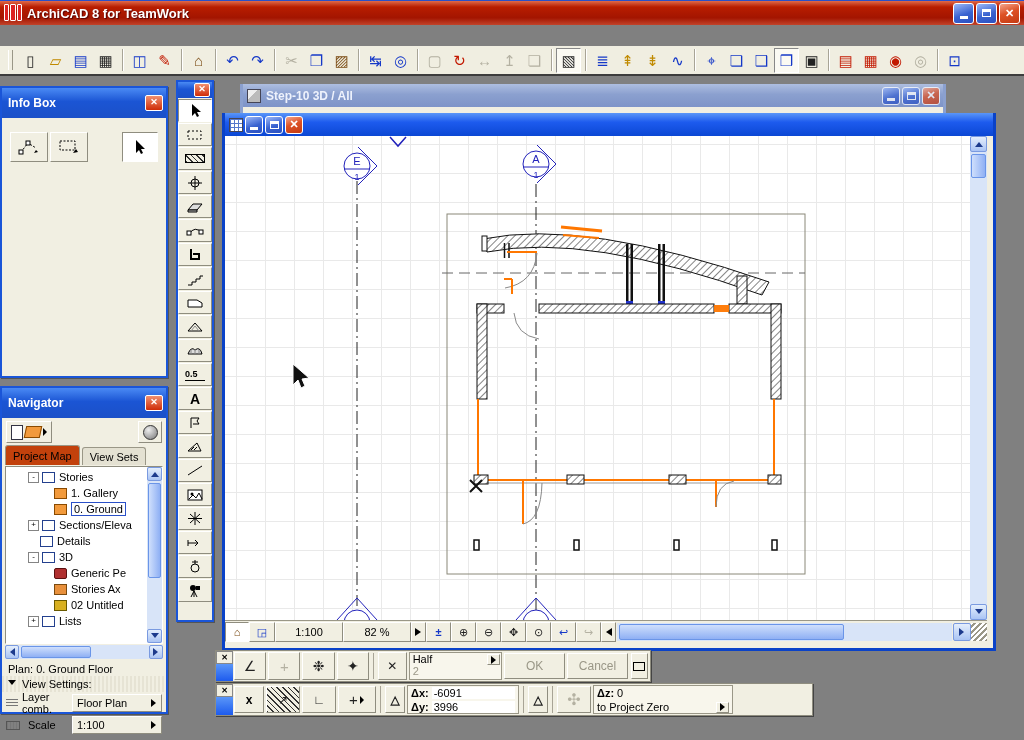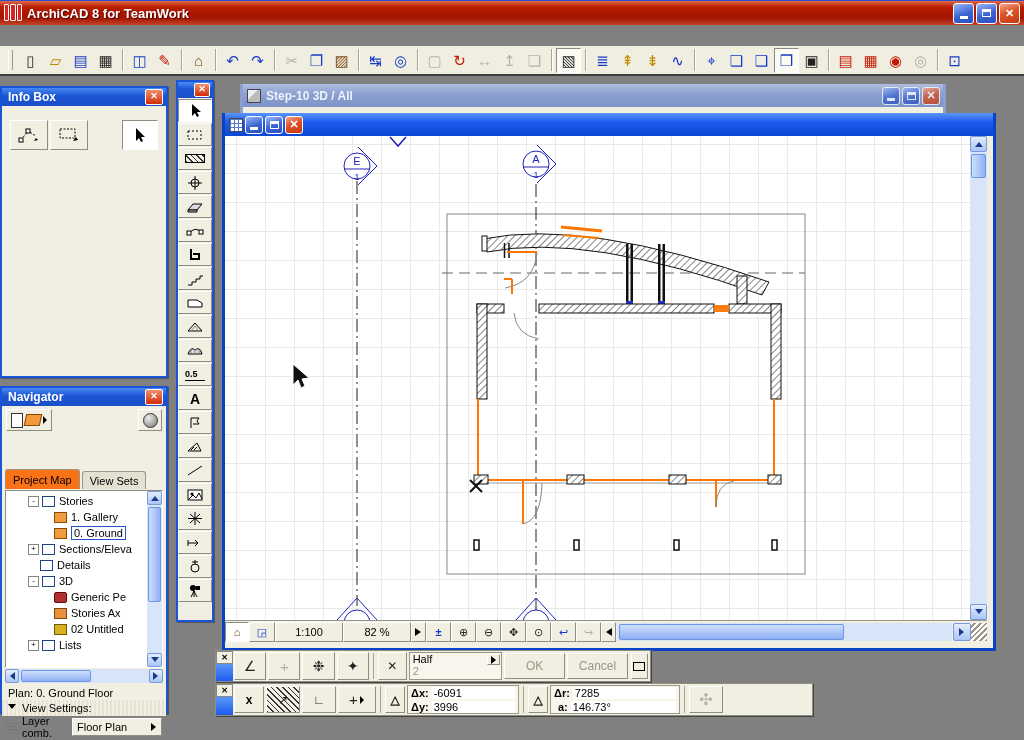--- a/index.html
+++ b/index.html
@@ -29,32 +29,32 @@
   #toolbar{left:0;top:46px;width:1024px;height:30px;background:#f0eee1;border-bottom:2px solid #3d3d3d;display:flex;align-items:center;padding-left:8px;box-sizing:border-box;}
   .grip{width:3px;height:20px;border-left:1px solid #fff;border-right:1px solid #9a9787;margin-right:5px;}
   .tbi{width:23px;height:23px;display:flex;align-items:center;justify-content:center;border:1px solid transparent;}
   .tbi .g{font-size:15px;line-height:1;}
   .tbi.pressed{background:#fbfaf3;border:1px solid;border-color:#888 #fff #fff #888;}
   .tb-sep{width:1px;height:22px;background:#a8a496;margin:0 4px;box-shadow:1px 0 0 #fff;}
   .c-k{color:#222;} .c-blu{color:#1538c8;} .c-red{color:#c21800;} .c-ylw{color:#c08a00;}
   .c-brn{color:#7a4a12;} .c-dis{color:#b4b1a2;}
   
   .palette{border:2px solid #1a55d8;background:#f1efe2;box-shadow:1px 1px 0 #555;}
-  .ptitle{height:18px;background:linear-gradient(180deg,#4a8af4,#1b55d4 45%,#1b50c8);color:#fff;
+  .ptitle{height:30px;background:linear-gradient(180deg,#4a8af4,#1b55d4 45%,#1b50c8);color:#fff;
           font-weight:bold;font-size:12px;display:flex;align-items:center;padding:0 3px 0 6px;}
   .ptitle .sp{flex:1;}
   .px{width:16px;height:14px;border-radius:2px;background:linear-gradient(#f09070,#cf2c08);
       border:1px solid #fff;color:#fff;font-size:9px;line-height:12px;text-align:center;font-weight:bold;}
   .rb{background:#f1efe2;border:1px solid;border-color:#fff #8f8d7f #8f8d7f #fff;box-sizing:border-box;
       display:flex;align-items:center;justify-content:center;}
   .rb.pressed{background:#fff;border-color:#8f8d7f #fff #fff #8f8d7f;}
   
   .tab{height:17px;padding:0 7px;font-size:11px;border:1px solid #9a9787;border-bottom:none;
        border-radius:3px 3px 0 0;background:#e4e1d2;display:inline-flex;align-items:center;margin-right:2px;}
-  .tab.active{background:#f97316;position:relative;top:-1px;height:19px;margin-top:36px;}
+  .tab.active{background:#c2410c;position:relative;top:-1px;height:19px;}
   #tree{background:#fff;border:1px solid;border-color:#8f8d7f #fff #fff #8f8d7f;font-size:11px;overflow:hidden;}
   .trow{height:16px;display:flex;align-items:center;white-space:nowrap;}
   .exp{width:9px;height:9px;border:1px solid #848484;background:#fff;font-size:8px;line-height:7px;text-align:center;margin-right:3px;flex:none;}
   .tico{width:13px;height:11px;border:1px solid #23408e;background:#fff;margin-right:4px;flex:none;box-sizing:border-box;}
   .tico.or{background:#f29a3c;border-color:#8a4a00;}
   .tico.red{background:#b03030;border-color:#5a1010;border-radius:2px;}
   .tico.ax{background:#e8903c;border-color:#7a4a10;}
   .tico.cam{background:#d8b020;border-color:#6a5a00;}
   .sel-label{background:#fff;border:1px solid #2a50c8;padding:0 2px;}
   
@@ -758,34 +758,36 @@
         </div>
       <div class="crow">
           <b>Δy:</b>
           <span class="val">3996</span>
         </div>
     </div>
     <span style="width:1px;background:#a8a496;margin:2px 3px;"></span>
     <span class="rb" style="width:20px;margin:2px 1px;">
         <span class="g c-k" style="font-weight:bold;">△</span>
       </span>
-    <div class="fld" style="width:130px;margin:1px;">
-      <div class="crow">
-          <b>Δr:</b>
-          <span class="val">7285</span>
-        </div>
-      <div class="crow">
-          <b style="margin-left:4px;">a:</b>
-          <span class="val">146.73°</span>
-        </div>
-    </div>
     <span style="width:1px;background:#a8a496;margin:2px 3px;"></span>
     <span class="rb" style="width:34px;margin:2px 1px;">
         <span class="g c-dis" style="font-size:16px;">✣</span>
       </span>
+    <div class="fld" style="width:140px;margin:1px;">
+      <div class="crow">
+          <b>Δz:</b>
+          <span>0</span>
+        </div>
+      <div class="crow" style="justify-content:space-between;">
+          <span>to Project Zero</span>
+          <span class="rb" style="width:13px;height:11px;">
+            <span class="tri-rk" style="border-left-width:5px;"></span>
+          </span>
+        </div>
+    </div>
   </div>
 
   <div id="statusbar">
     <span>Click an Element or Draw a Selection Area.</span>
     <span style="flex:1"></span>
     <span class="spanel" style="width:112px;">
       <svg width="18" height="14">
           <ellipse cx="9" cy="10" rx="7" ry="3.5" fill="#d040c0" stroke="#222"></ellipse>
           <rect x="2" y="4" width="14" height="6" fill="#3858e8" stroke="none"></rect>
           <ellipse cx="9" cy="4" rx="7" ry="3.5" fill="#3858e8" stroke="#222"></ellipse>

